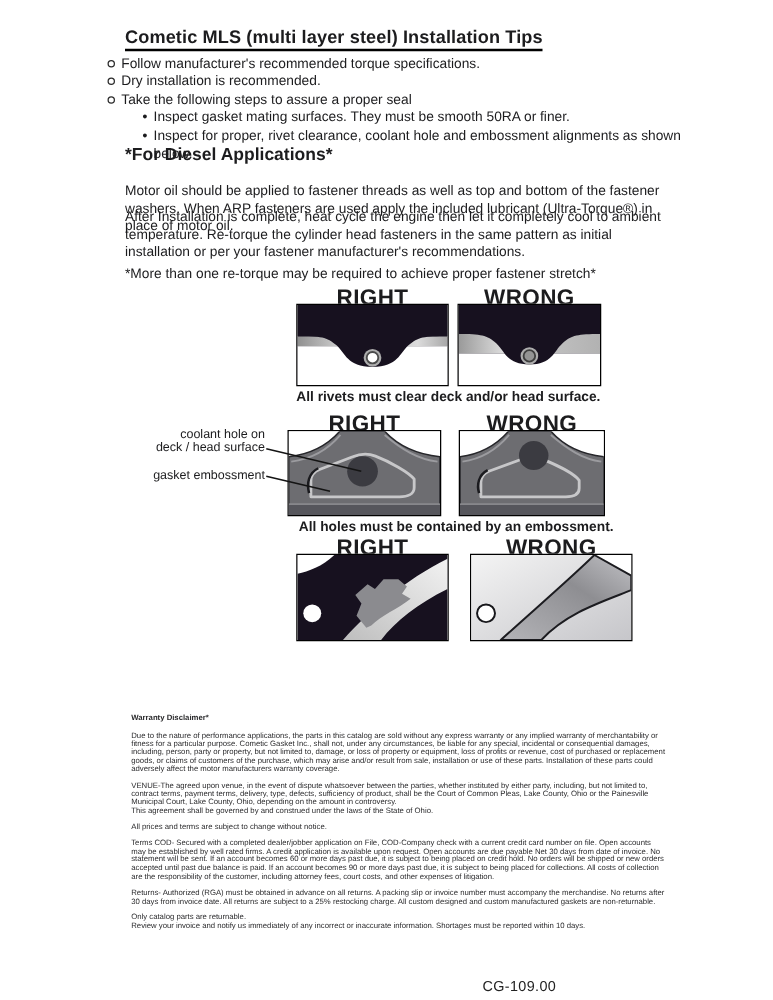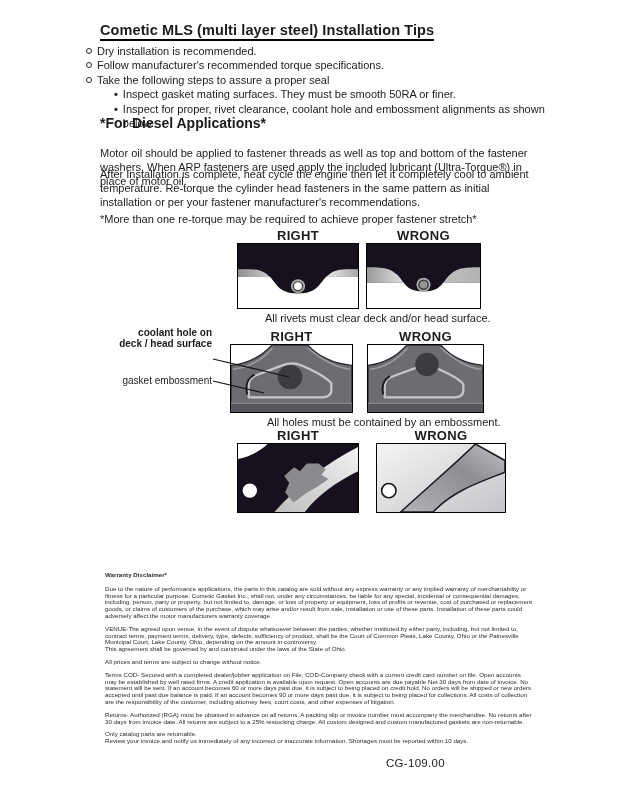--- a/index.html
+++ b/index.html
@@ -20,50 +20,50 @@
 
   .intro{position:absolute;left:86px;top:44px;width:460px;font-size:11px;}
   .bullet-row{display:flex;align-items:baseline;gap:5px;line-height:14.4px;}
   .obullet{width:4px;height:4px;border:1px solid #2a2a2a;border-radius:50%;flex:none;align-self:center;margin-top:-1px;}
   .bullet-row.sub{padding-left:28px;}
   .fbullet{flex:none;font-size:11px;font-weight:bold;}
 
   .diesel-heading{position:absolute;left:100px;top:115px;font-size:14px;font-weight:bold;}
   .body-para{position:absolute;left:100px;width:436px;font-size:11px;line-height:14px;}
 
-  .dlabel{position:absolute;font-size:13px;font-weight:bold;text-align:center;letter-spacing:0.3px;}
+  .dlabel{position:absolute;font-size:18px;font-weight:bold;text-align:center;letter-spacing:0.3px;}
   .panel{position:absolute;border:1.7px solid #000;box-sizing:border-box;background:#fff;}
   .panel svg{position:absolute;left:0;top:0;width:100%;height:100%;display:block;}
-  .dcaption{position:absolute;font-size:11px;font-weight:normal;line-height:12.5px;margin-left:28px;}
+  .dcaption{position:absolute;font-size:11px;font-weight:bold;line-height:12.5px;}
   .ann{position:absolute;font-size:10px;line-height:11px;text-align:right;width:112px;}
 
   .leaders{position:absolute;left:0;top:0;width:618px;height:800px;pointer-events:none;}
 
   .legal{position:absolute;left:105px;top:572px;width:428px;font-size:6.2px;line-height:6.8px;color:#2a2a2c;}
   .legal .lheading{font-weight:bold;margin-bottom:7px;}
   .lp{margin:0 0 6px 0;}
   .lp.tight{margin-bottom:0;}
 
-  .footer-code{position:absolute;left:386px;top:757px;font-size:11.5px;letter-spacing:0.3px;color:#222;text-align:right;}
+  .footer-code{position:absolute;left:386px;top:784px;font-size:11.5px;letter-spacing:0.3px;color:#222;text-align:right;}
 </style>
 </head>
 <body>
 
 <div class="page">
 
   <div class="title">Cometic MLS (multi layer steel) Installation Tips</div>
 
   <div class="intro">
     <div class="bullet-row">
       <span class="obullet"></span>
-      <span>Dry installation is recommended.</span>
+      <span>Follow manufacturer's recommended torque specifications.</span>
     </div>
     <div class="bullet-row">
       <span class="obullet"></span>
-      <span>Follow manufacturer's recommended torque specifications.</span>
+      <span>Dry installation is recommended.</span>
     </div>
     <div class="bullet-row">
       <span class="obullet"></span>
       <span>Take the following steps to assure a proper seal</span>
     </div>
     <div class="bullet-row sub">
       <span class="fbullet">•</span>
       <span>Inspect gasket mating surfaces.  They must be smooth 50RA or finer.</span>
     </div>
     <div class="bullet-row sub">
@@ -117,21 +117,21 @@
       <circle cx="57.5" cy="42" r="7.2" fill="#adadad"></circle>
       <circle cx="57.5" cy="42" r="4.7" fill="#949494" stroke="#3e3e3e" stroke-width="1.5"></circle>
     </svg>
   </div>
 
   <div class="dcaption" style="left:237px;top:312px;">All rivets must clear deck and/or head surface.</div>
 
   <div class="dlabel" style="left:230px;top:329px;width:123px;">RIGHT</div>
   <div class="dlabel" style="left:367px;top:329px;width:117px;">WRONG</div>
 
-  <div class="ann" style="left:100px;top:327px;font-weight:bold;">
+  <div class="ann" style="left:100px;top:342px;">
     <span style="display:block;">coolant hole on</span>
     <span style="display:block;">deck / head surface</span>
   </div>
   <div class="ann" style="left:100px;top:375px;">gasket embossment</div>
 
   <div class="panel" style="left:230px;top:344px;width:123px;height:69px;border-width:1.4px;">
     <svg viewBox="0 0 123 69" preserveAspectRatio="none">
       <rect width="123" height="69" fill="#ffffff"></rect>
       <path d="M0,69 V21 C17,19 31,12 41.5,0 H78 C89,12 104,19 123,21 V69 Z" fill="#6d6d71" stroke="#26262a" stroke-width="1.2"></path>
       <path d="M2,25 C18,23 32,15 42,3" stroke="#9b9b9f" stroke-width="1.6" fill="none"></path>

